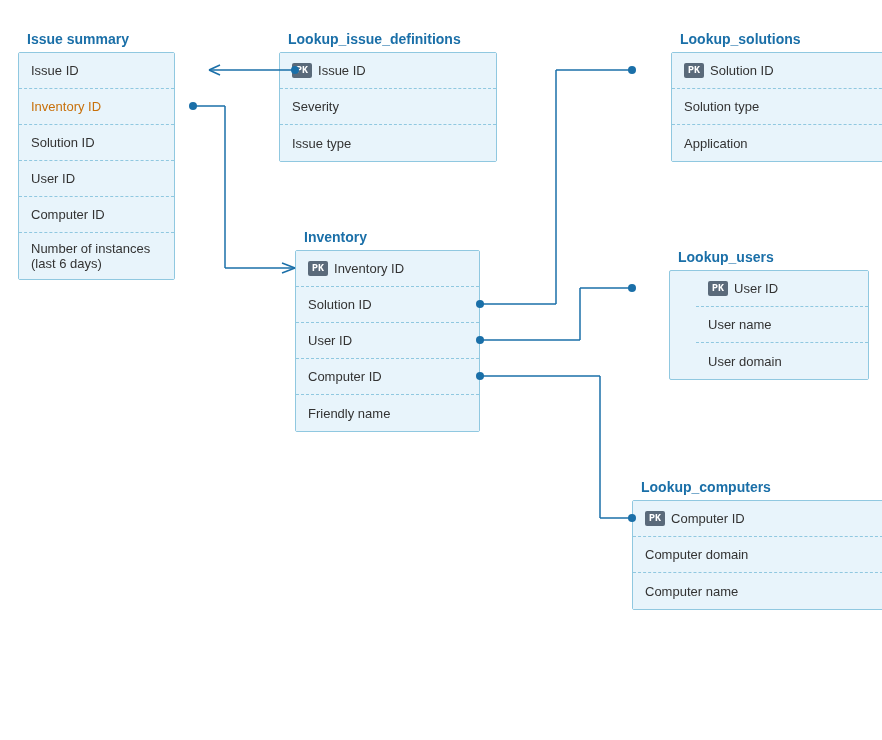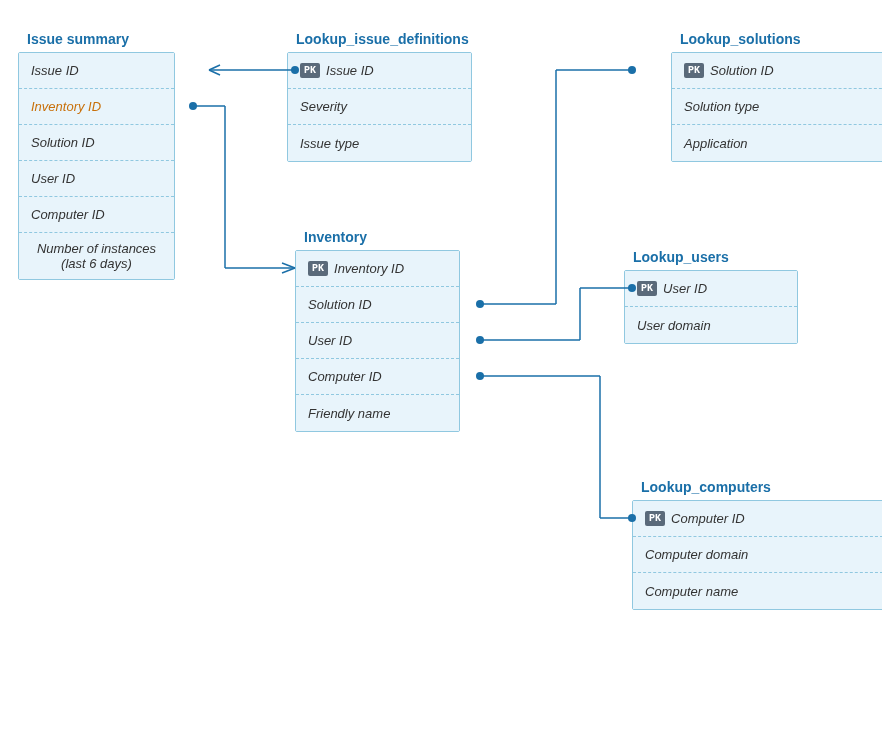--- a/index.html
+++ b/index.html
@@ -44,37 +44,35 @@
       border-bottom: 1px dashed #90c8e0;
       display: flex;
       align-items: center;
       gap: 6px;
       min-height: 36px;
       background: #e8f4fb;
     }
 
     .table-row:last-child {
       border-bottom: none;
-      text-align: center;
     }
 
     .pk-badge {
       background: #5a6a7a;
       color: #fff;
       font-size: 10px;
       font-weight: bold;
       padding: 2px 4px;
       border-radius: 2px;
       flex-shrink: 0;
       font-family: Liberation Mono, monospace;
     }
 
     .field-name {
       color: #333;
-      font-style: italic;
     }
 
     .field-name.orange {
       color: #c8700a;
     }
 
     svg.connections {
       position: absolute;
       top: 0;
       left: 0;
@@ -120,21 +118,21 @@
       <span class="field-name">User ID</span>
     </div>
     <div class="table-row">
       <span class="field-name">Computer ID</span>
     </div>
     <div class="table-row">
       <span class="field-name">Number of instances (last 6 days)</span>
     </div>
   </div>
 
-  <div class="db-table" style="left: 287px; top: 52px; width: 185px;">
+  <div class="db-table" style="left: 279px; top: 52px; width: 218px;">
     <span class="table-title">Lookup_issue_definitions</span>
     <div class="table-row">
       <span class="pk-badge">PK</span>
       <span class="field-name">Issue ID</span>
     </div>
     <div class="table-row">
       <span class="field-name">Severity</span>
     </div>
     <div class="table-row">
       <span class="field-name">Issue type</span>
@@ -148,45 +146,48 @@
       <span class="field-name">Solution ID</span>
     </div>
     <div class="table-row">
       <span class="field-name">Solution type</span>
     </div>
     <div class="table-row">
       <span class="field-name">Application</span>
     </div>
   </div>
 
-  <div class="db-table" style="left: 295px; top: 250px; width: 165px;">
+  <div class="db-table" style="left: 295px; top: 250px; width: 185px;">
     <span class="table-title">Inventory</span>
     <div class="table-row">
       <span class="pk-badge">PK</span>
       <span class="field-name">Inventory ID</span>
     </div>
     <div class="table-row">
       <span class="field-name">Solution ID</span>
     </div>
     <div class="table-row">
       <span class="field-name">User ID</span>
     </div>
     <div class="table-row">
       <span class="field-name">Computer ID</span>
     </div>
     <div class="table-row">
       <span class="field-name">Friendly name</span>
     </div>
   </div>
 
-  <div class="db-table" style="left: 624px; top: 270px; width: 174px;">
+  <div class="db-table" style="left: 669px; top: 270px; width: 200px; padding-left: 26px;">
     <span class="table-title">Lookup_users</span>
     <div class="table-row">
       <span class="pk-badge">PK</span>
       <span class="field-name">User ID</span>
+    </div>
+    <div class="table-row">
+      <span class="field-name">User name</span>
     </div>
     <div class="table-row">
       <span class="field-name">User domain</span>
     </div>
   </div>
 
   <div class="db-table" style="left: 632px; top: 500px; width: 252px;">
     <span class="table-title">Lookup_computers</span>
     <div class="table-row">
       <span class="pk-badge">PK</span>

